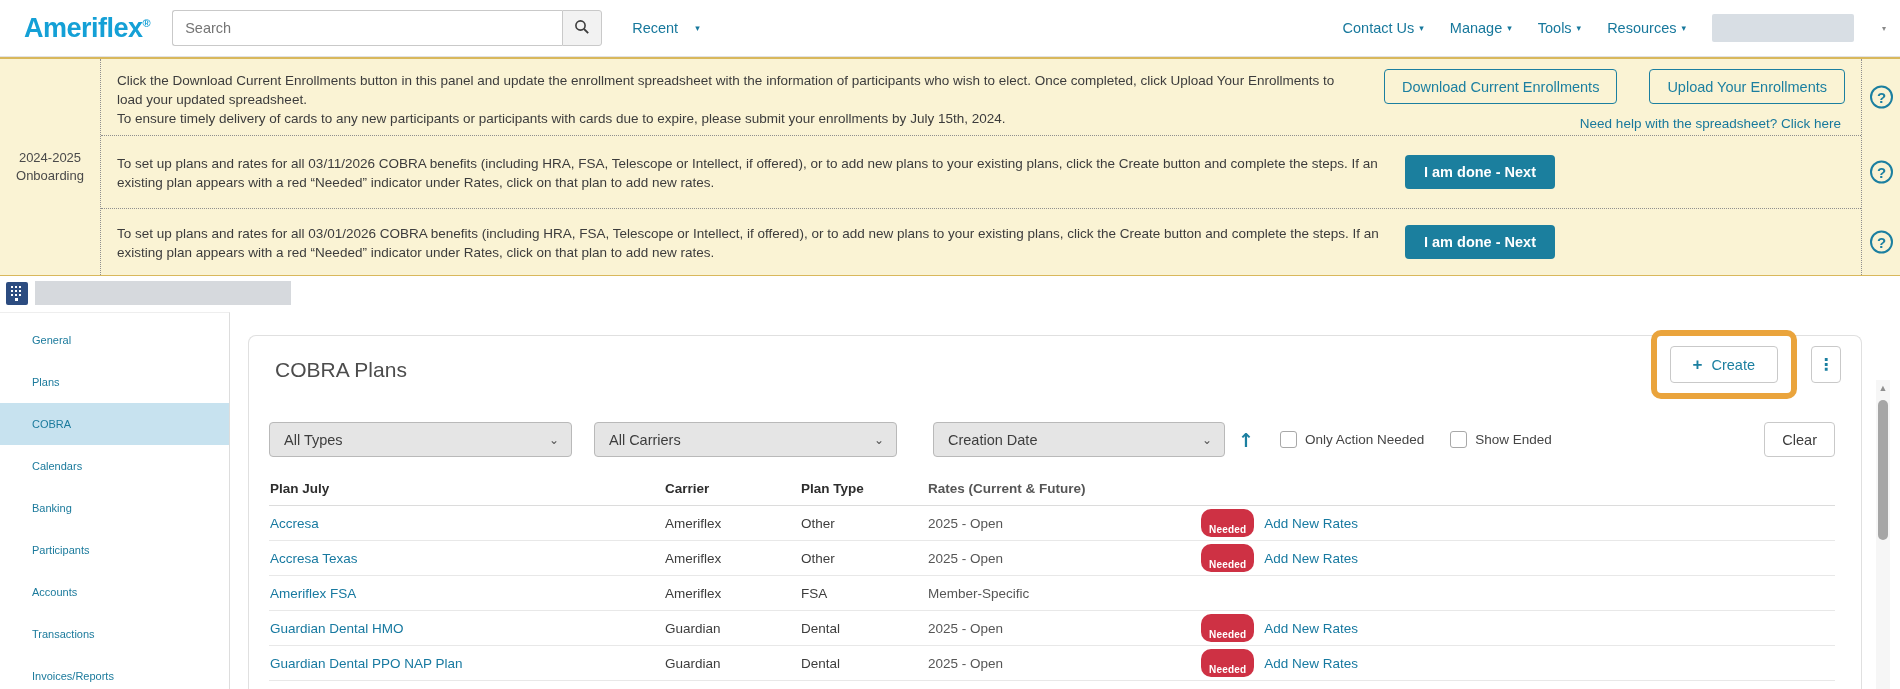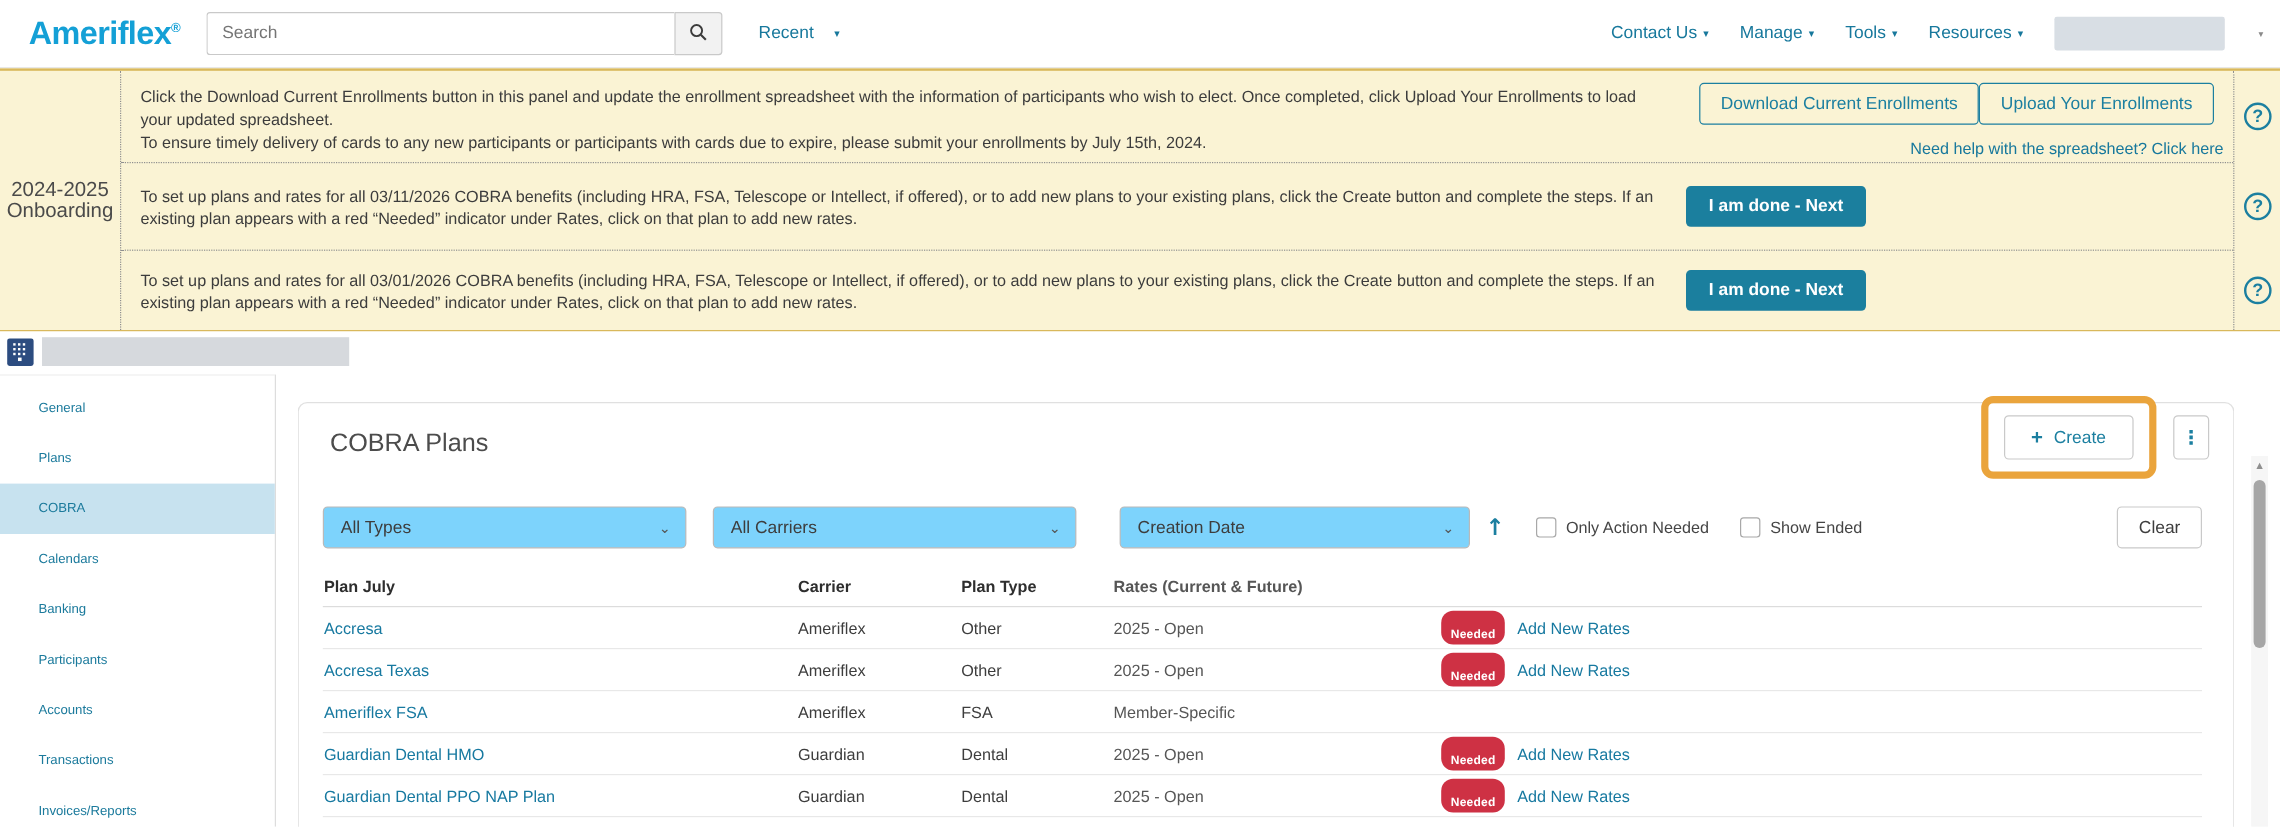--- a/index.html
+++ b/index.html
@@ -23,34 +23,34 @@
   .caret { font-size:9px; color:#17789C; }
   .nav-right { margin-left:auto; display:flex; align-items:center; gap:26px; }
   .nav-link { color:#17789C; font-size:14.5px; display:flex; align-items:center; gap:5px; cursor:pointer; white-space:nowrap; }
   .redacted-user { width:142px; height:28px; background:#D8DEE4; border-radius:2px; }
   .tiny-caret { font-size:8px; color:#8a8a8a; margin-left:2px; }
 
   
   .onboarding { position:absolute; top:57px; left:0; width:1900px; height:219px; background:#FAF3D4;
     border-top:2px solid #D9B85C; border-bottom:1px solid #D9B85C; display:flex; }
   .onb-label { width:100px; display:flex; flex-direction:column; justify-content:center;
-    align-items:center; color:#4a4a4a; font-size:17px; line-height:18px; }
+    align-items:center; color:#4a4a4a; font-size:13px; line-height:18px; }
   .onb-sections { flex:1; margin-right:38px; border-left:1px dotted #8f8f8f; border-right:1px dotted #8f8f8f;
     display:flex; flex-direction:column; }
   .onb-section { position:relative; padding:9px 16px; display:flex; }
   .onb-section.sep { border-bottom:1px dotted #8f8f8f; }
   .onb-text { flex:1; font-size:13.5px; color:#3c3c3c; line-height:19px; padding-top:3px; }
   .onb-s1 { height:77px; align-items:flex-start; }
   .onb-s2 { height:74px; align-items:center; }
   .onb-s3 { height:67px; align-items:center; }
-  .onb-btnrow { display:flex; margin-left:24px; padding-top:1px; }
+  .onb-btnrow { display:flex; gap:32px; margin-left:24px; padding-top:1px; }
   .btn-outline { border:1px solid #1B7FA0; color:#1B7FA0; background:transparent; border-radius:4px;
     height:35px; padding:0 17px; font-size:14.5px; cursor:pointer; white-space:nowrap;
     font-family:"Liberation Sans", sans-serif; }
-  .help-link { position:absolute; right:8px; bottom:4px; color:#17789C; font-size:13.5px; cursor:pointer; }
+  .help-link { position:absolute; right:20px; bottom:4px; color:#17789C; font-size:13.5px; cursor:pointer; }
   .btn-solid { background:#1B7F9E; color:#fff; border:none; border-radius:4px; height:34px;
     padding:0 19px; font-size:14.5px; font-weight:bold; cursor:pointer; margin-left:24px;
     margin-right:290px; white-space:nowrap; font-family:"Liberation Sans", sans-serif; }
   .qmark { position:absolute; right:-32px; top:50%; transform:translateY(-50%); width:23px; height:23px;
     border:2px solid #1B7FA0; border-radius:50%; color:#1B7FA0; font-weight:bold; font-size:15px;
     display:flex; align-items:center; justify-content:center; cursor:pointer; background:transparent; }
   .onb-s2 .qmark, .onb-s3 .qmark { right:-32px; }
 
   
   .company-row { position:absolute; top:281px; left:6px; display:flex; align-items:center; gap:7px; }
@@ -75,21 +75,21 @@
   .btn-create { background:#fff; border:1px solid #c9c9c9; border-radius:4px; height:37px; padding:0 22px;
     color:#1B7FA0; font-size:14.5px; cursor:pointer; display:flex; align-items:center; gap:9px;
     font-family:"Liberation Sans", sans-serif; }
   .plus { font-size:17px; font-weight:bold; }
   .btn-kebab { margin-left:14px; width:30px; height:37px; background:#fff; border:1px solid #c9c9c9;
     border-radius:4px; color:#1B7FA0; font-size:16px; font-weight:bold; cursor:pointer; line-height:1;
     font-family:"DejaVu Sans", sans-serif; }
 
   
   .filters { display:flex; align-items:center; padding:14px 26px 0 20px; }
-  .select { height:35px; border:1px solid #b9b9b9; border-radius:4px; background:#7dd3fc; display:flex;
+  .select { height:35px; border:1px solid #b9b9b9; border-radius:4px; background:#e5e5e5; display:flex;
     align-items:center; justify-content:space-between; padding:0 12px 0 14px; font-size:14.5px;
     color:#3d3d3d; cursor:pointer; }
   .sel-types { width:303px; }
   .sel-carriers { width:303px; margin-left:22px; }
   .sel-sort { width:292px; margin-left:36px; }
   .chev { font-size:12px; color:#555; }
   .sort-arrow { color:#1B7FA0; font-size:19px; font-weight:bold; margin-left:13px; cursor:pointer;
     font-family:"DejaVu Sans", sans-serif; }
   .check-group { display:flex; align-items:center; gap:8px; margin-left:26px; cursor:pointer; }
   .checkbox { width:17px; height:17px; border:1px solid #a8a8a8; border-radius:3px; background:#fff; }

